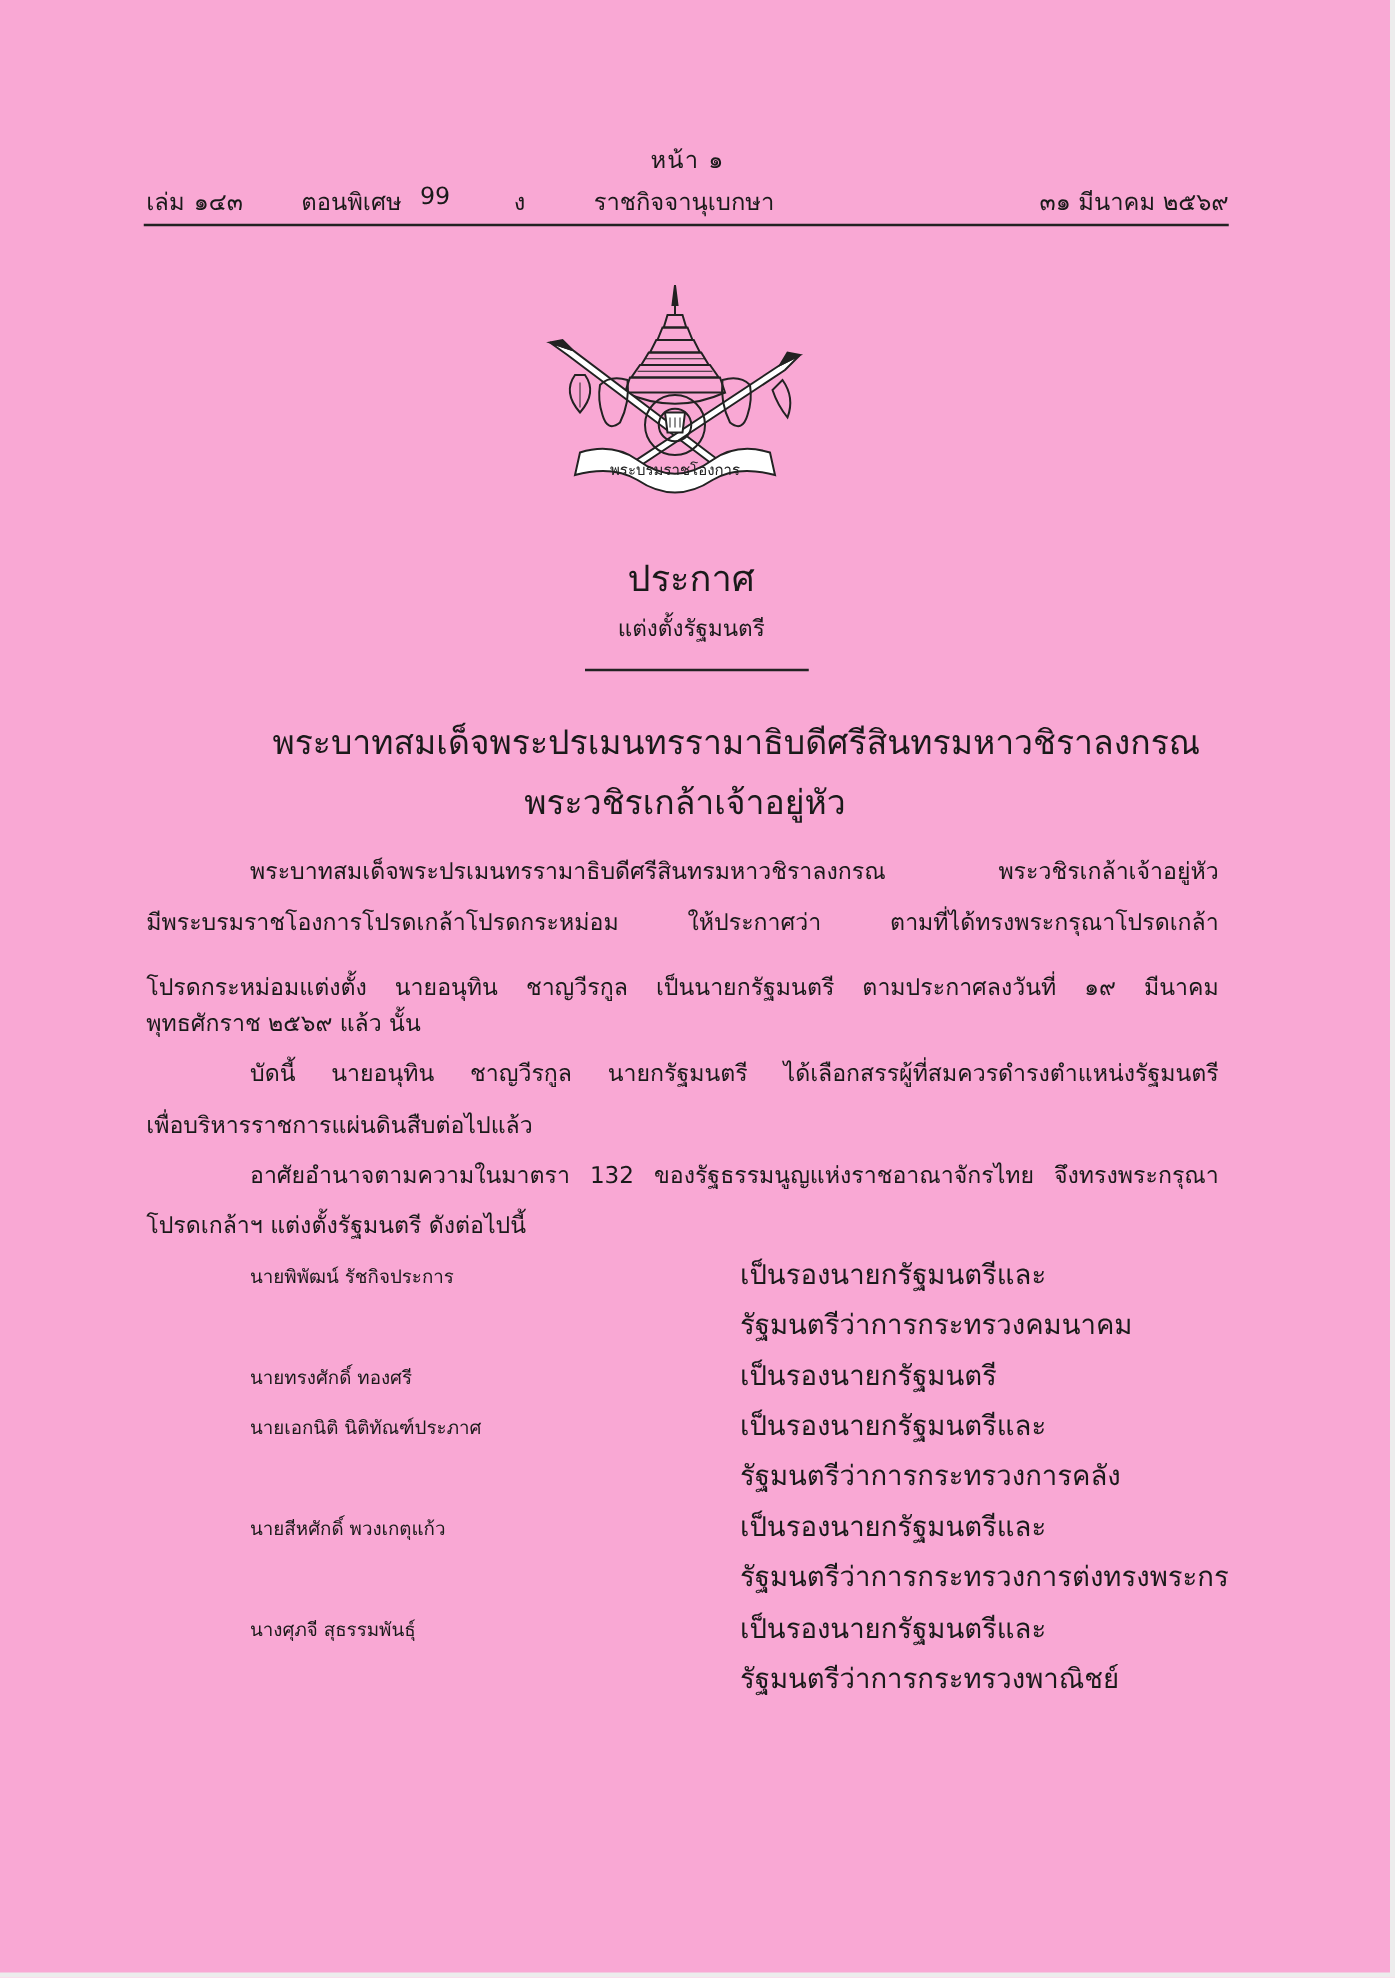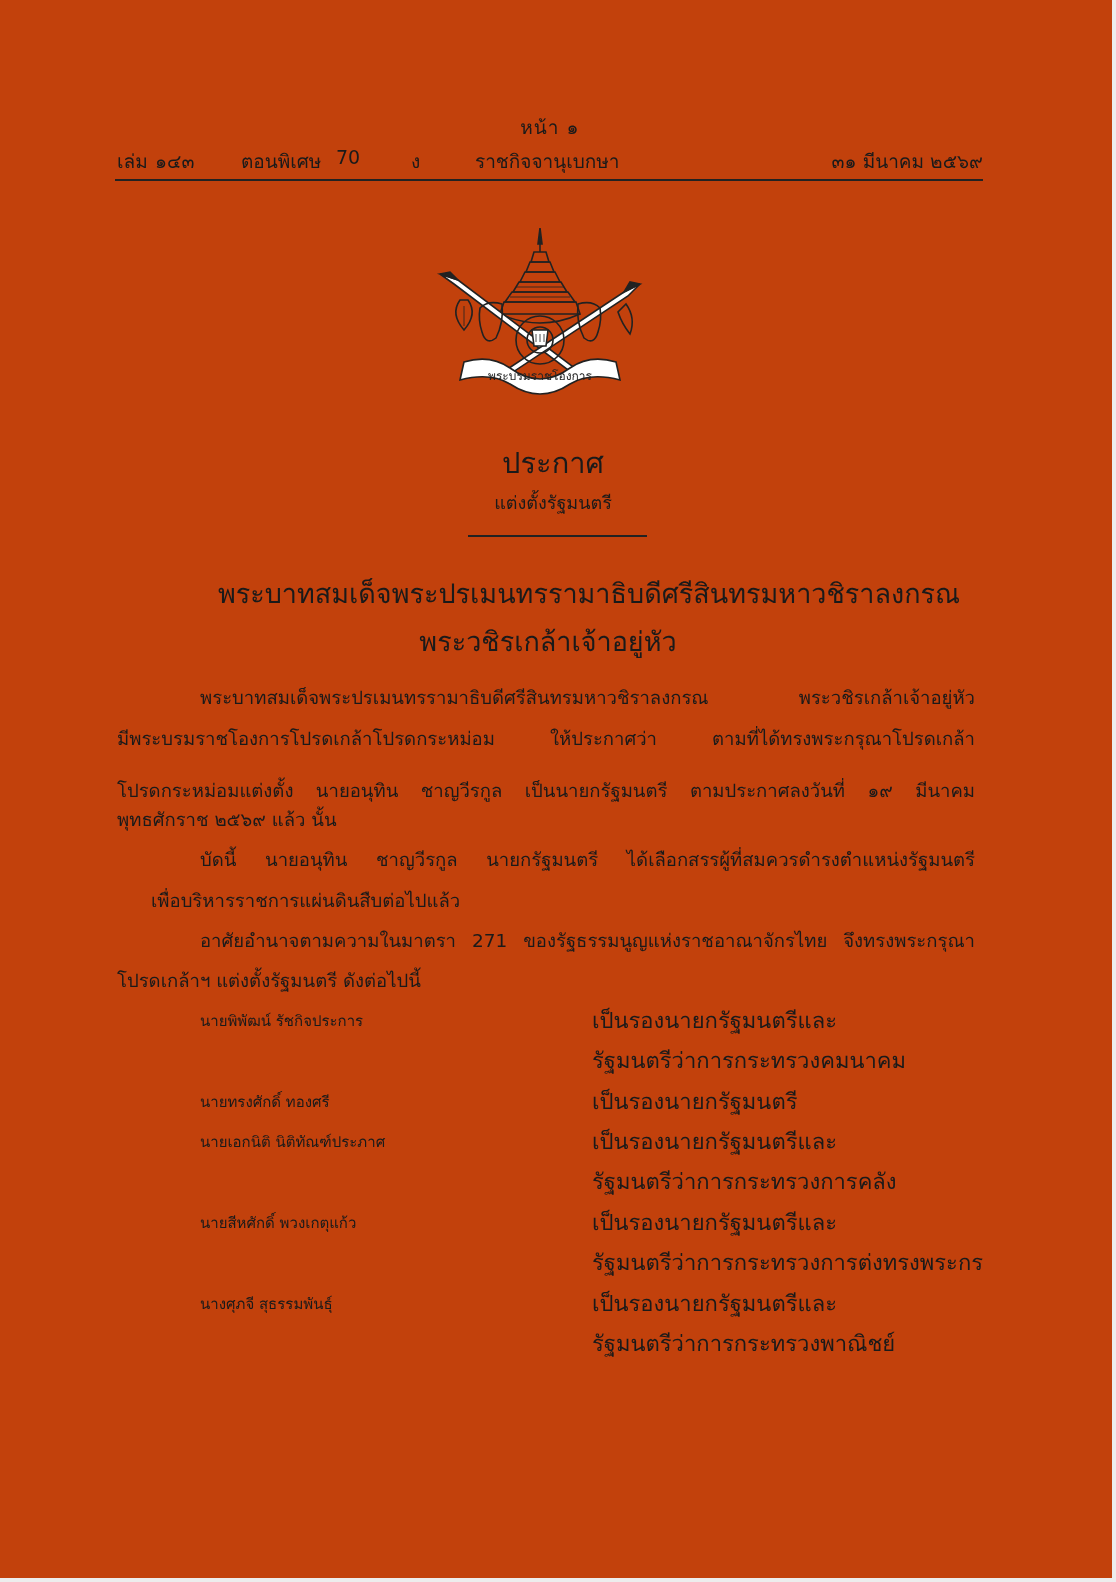--- a/index.html
+++ b/index.html
@@ -13,21 +13,21 @@
       position: relative;
       overflow: hidden;
       font-family: "DejaVu Sans", "Liberation Sans", sans-serif;
       color: #1a1a1a;
     }
     .page {
       position: absolute;
       left: 0; top: 0;
       width: 1112px;
       height: 1578px;
-      background: #c2410c;
+      background: #f9a8d4;
       border-right: 4px solid #ededed;
       border-bottom: 4px solid #ededed;
     }
     .page-number {
       position: absolute;
       top: 112px;
       left: 0;
       width: 1100px;
       text-align: center;
       font-size: 19px;
@@ -136,21 +136,21 @@
 <body>
 
 <div class="page">
 
   <div class="page-number">หน้า ๑</div>
 
   <div class="header-row">
     <span class="hdr-vol-label">เล่ม</span>
     <span class="hdr-vol">๑๔๓</span>
     <span class="hdr-section-label">ตอนพิเศษ</span>
-    <span class="hdr-section">70</span>
+    <span class="hdr-section">99</span>
     <span class="hdr-code">ง</span>
     <span class="hdr-gazette">ราชกิจจานุเบกษา</span>
     <span class="hdr-date">๓๑ มีนาคม ๒๕๖๙</span>
   </div>
   <div class="header-rule"></div>
 
   <div class="emblem">
     <svg width="220" height="176" viewBox="0 0 220 176" fill="none" stroke="#222" stroke-width="1.6">
 
       <path d="M110 6 L108 22 L112 22 Z" fill="#222"></path>
@@ -197,23 +197,23 @@
 
   <div class="sovereign sov-line1">พระบาทสมเด็จพระปรเมนทรรามาธิบดีศรีสินทรมหาวชิราลงกรณ</div>
   <div class="sovereign sov-line2">พระวชิรเกล้าเจ้าอยู่หัว</div>
 
   <div class="body-line indent justified" style="top:684px; left:200px; width:775px;">พระบาทสมเด็จพระปรเมนทรรามาธิบดีศรีสินทรมหาวชิราลงกรณ  พระวชิรเกล้าเจ้าอยู่หัว</div>
   <div class="body-line justified" style="top:725px;">มีพระบรมราชโองการโปรดเกล้าโปรดกระหม่อม  ให้ประกาศว่า  ตามที่ได้ทรงพระกรุณาโปรดเกล้า</div>
   <div class="body-line justified" style="top:765px;margin-top:12px;">โปรดกระหม่อมแต่งตั้ง  นายอนุทิน  ชาญวีรกูล  เป็นนายกรัฐมนตรี  ตามประกาศลงวันที่  ๑๙  มีนาคม</div>
   <div class="body-line plain" style="top:806px;">พุทธศักราช  ๒๕๖๙  แล้ว  นั้น</div>
 
   <div class="body-line indent justified" style="top:846px; left:200px; width:775px;">บัดนี้  นายอนุทิน  ชาญวีรกูล  นายกรัฐมนตรี  ได้เลือกสรรผู้ที่สมควรดำรงตำแหน่งรัฐมนตรี</div>
-  <div class="body-line plain" style="top:887px;margin-left:34px;">เพื่อบริหารราชการแผ่นดินสืบต่อไปแล้ว</div>
-
-  <div class="body-line indent justified" style="top:927px; left:200px; width:775px;">อาศัยอำนาจตามความในมาตรา  271  ของรัฐธรรมนูญแห่งราชอาณาจักรไทย  จึงทรงพระกรุณา</div>
+  <div class="body-line plain" style="top:887px;">เพื่อบริหารราชการแผ่นดินสืบต่อไปแล้ว</div>
+
+  <div class="body-line indent justified" style="top:927px; left:200px; width:775px;">อาศัยอำนาจตามความในมาตรา  132  ของรัฐธรรมนูญแห่งราชอาณาจักรไทย  จึงทรงพระกรุณา</div>
   <div class="body-line plain" style="top:967px;">โปรดเกล้าฯ  แต่งตั้งรัฐมนตรี  ดังต่อไปนี้</div>
 
   <div>
     <div>
       <div class="appt-name" style="top:1007px;">นายพิพัฒน์  รัชกิจประการ</div>
       <div class="appt-pos" style="top:1007px;">เป็นรองนายกรัฐมนตรีและ</div>
       <div class="appt-pos" style="top:1047px;">รัฐมนตรีว่าการกระทรวงคมนาคม</div>
     </div>
     <div>
       <div class="appt-name" style="top:1088px;">นายทรงศักดิ์  ทองศรี</div>

